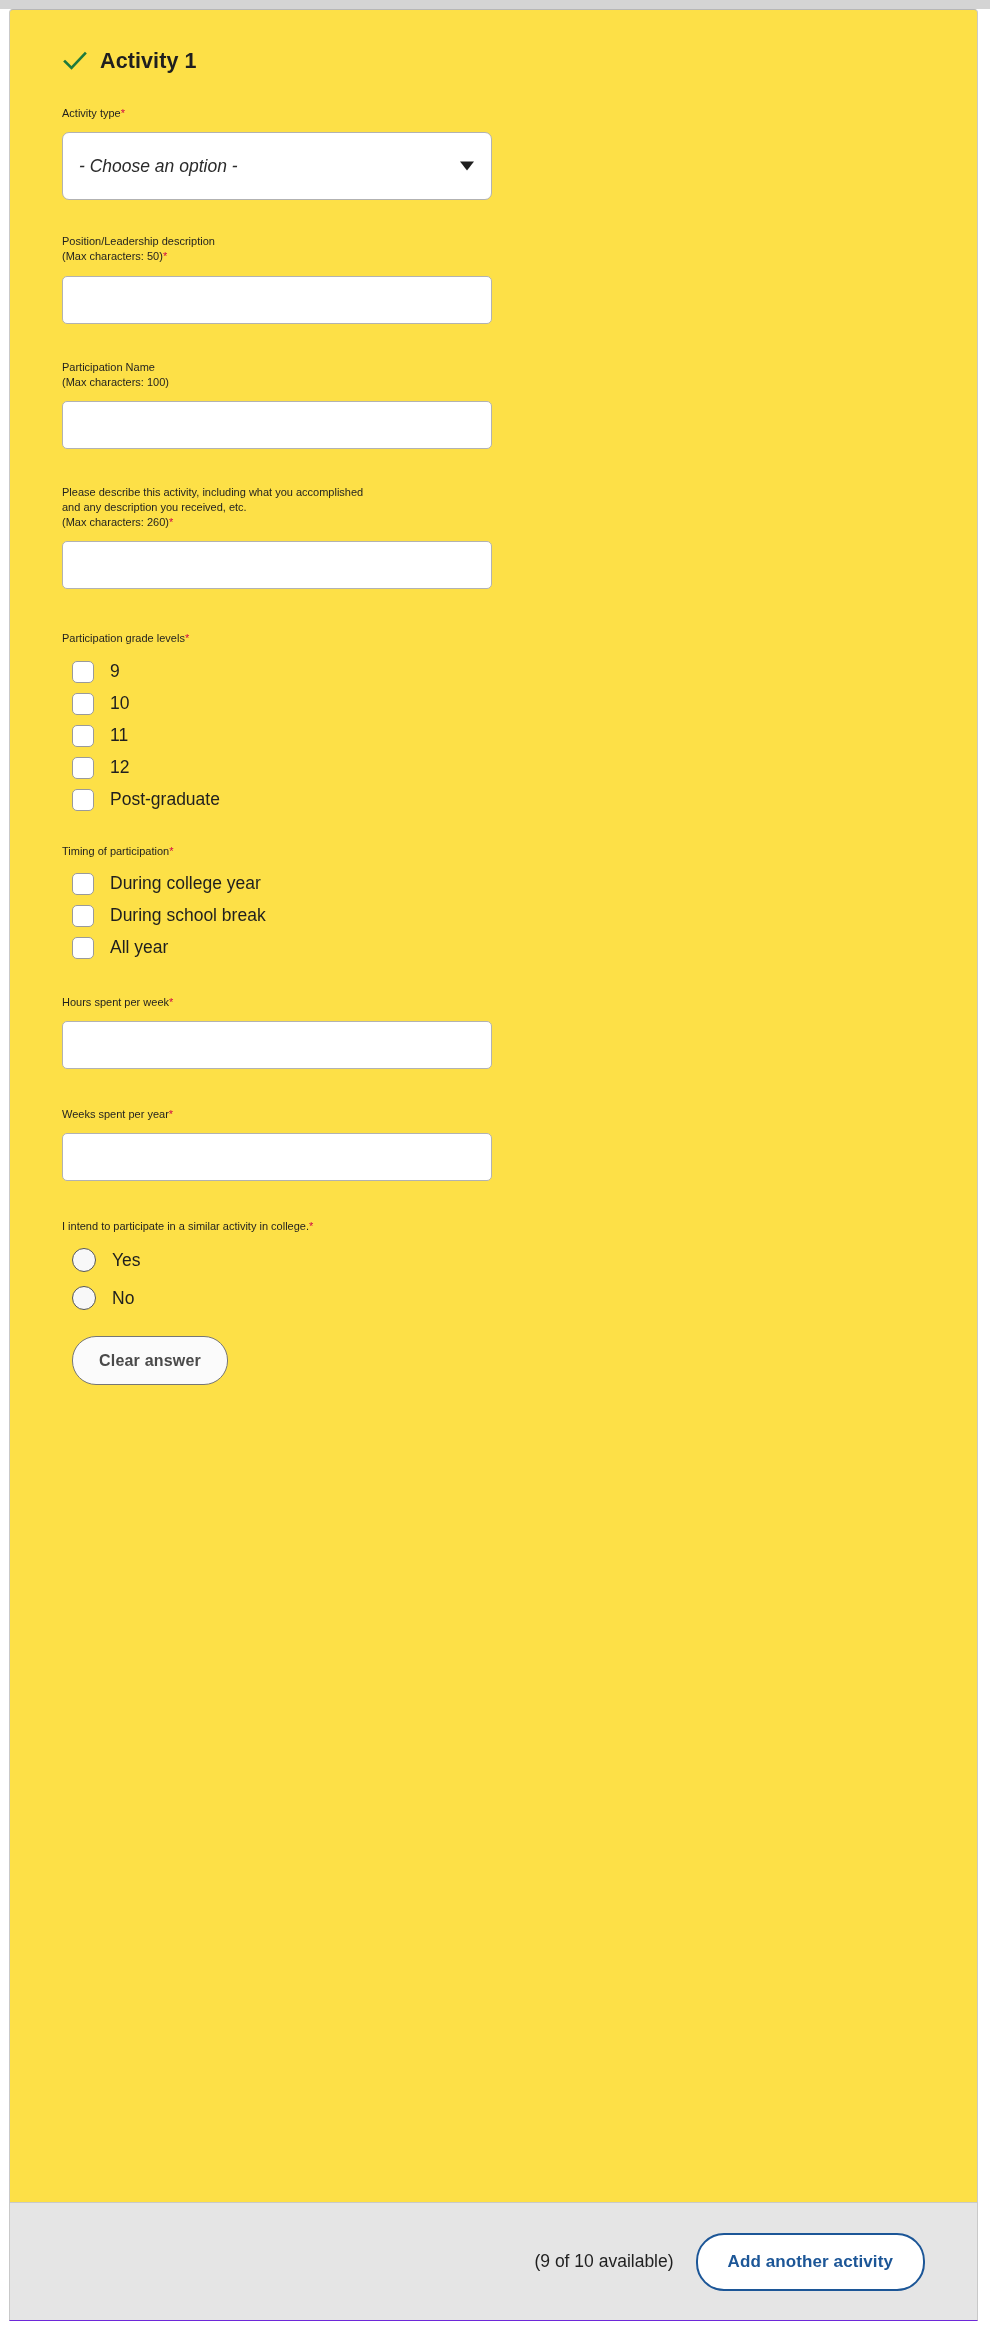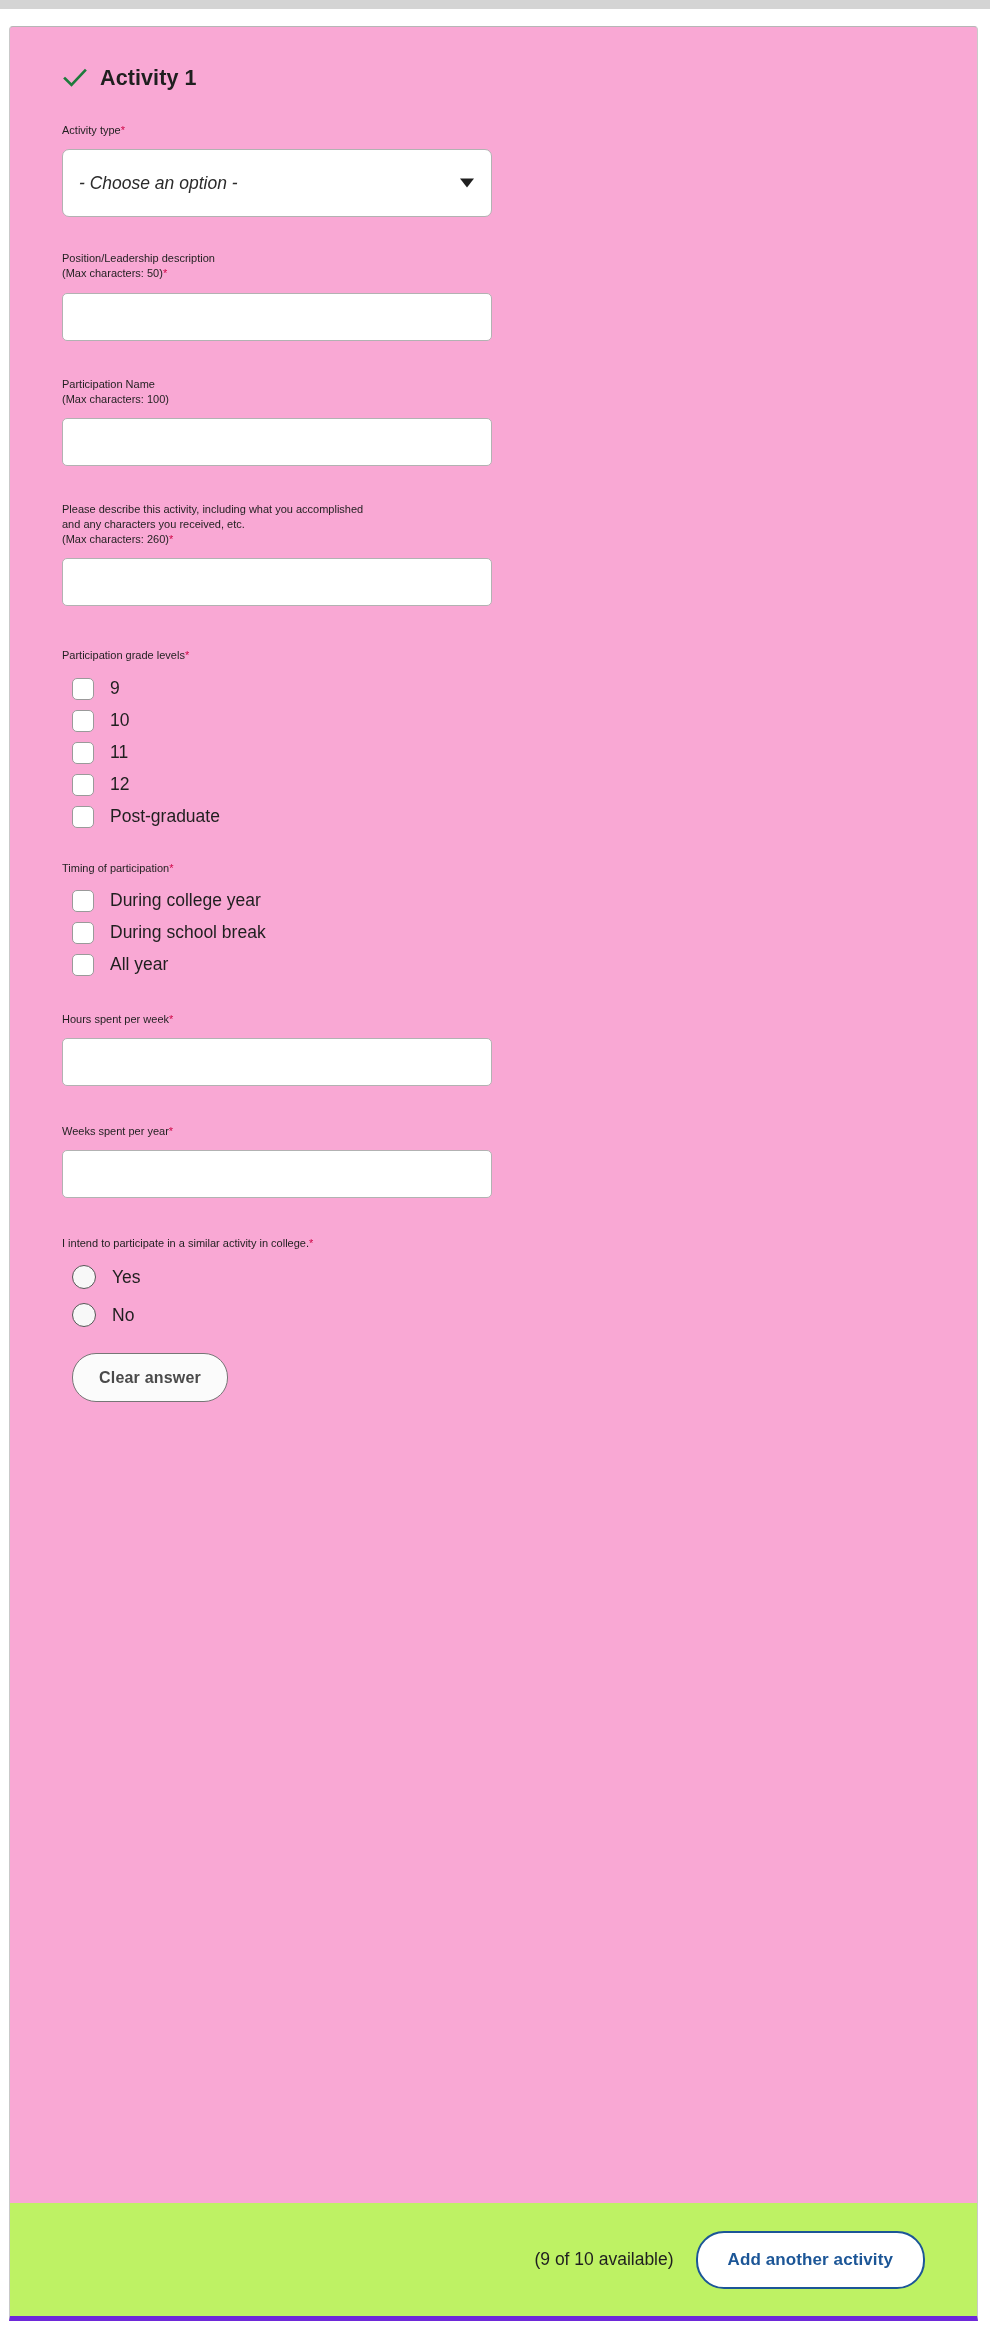--- a/index.html
+++ b/index.html
@@ -25,24 +25,24 @@
   .top-strip {
     position: absolute;
     top: 0; left: 0;
     width: 990px;
     height: 9px;
     background: #d4d4d4;
   }
   
   .card {
     position: absolute;
-    top: 26px;
+    top: 9px;
     left: 9px;
     width: 969px;
-    background: #f9a8d4;
+    background: #fde047;
     border: 1px solid #c9c9c9;
     border-top: 1px solid #b6b6b6;
     border-radius: 4px 4px 0 0;
     box-sizing: border-box;
     height: 2194px;
   }
   .card-inner {
     padding: 38px 0 0 52px;
   }
 
@@ -181,24 +181,24 @@
     letter-spacing: 0.2px;
   }
 
   
   .footer {
     position: absolute;
     top: 2203px;
     left: 9px;
     width: 969px;
     height: 118px;
-    background: #bef264;
+    background: #e5e5e5;
     border-left: 1px solid #c9c9c9;
     border-right: 1px solid #c9c9c9;
-    border-bottom: 5px solid #6d28d9;
+    border-bottom: 1px solid #6d28d9;
     box-sizing: border-box;
     display: flex;
     align-items: center;
     justify-content: flex-end;
     padding-right: 52px;
     gap: 22px;
   }
   .avail-text {
     font-size: 17.5px;
     color: #1f1f1f;
@@ -265,21 +265,21 @@
         <div class="label">
           <span>Participation Name</span><br>
           <span>(Max characters: 100)</span><span class="req"></span>
         </div>
         <input class="input-box" type="text" value="" style="">
       </div>
 
       <div class="field" style="margin-bottom:42px;">
         <div class="label">
           <span>Please describe this activity, including what you accomplished</span><br>
-          <span>and any characters you received, etc.</span><br>
+          <span>and any description you received, etc.</span><br>
           <span>(Max characters: 260)</span><span class="req">*</span>
         </div>
         <input class="input-box" type="text" value="" style="">
       </div>
 
       <div class="choice-group" style="margin-bottom:33px;">
         <div class="label"><span>Participation grade levels</span><span class="req">*</span></div>
         <div class="choice-row">
           <span class="checkbox"></span>
           <span class="choice-label">9</span>

